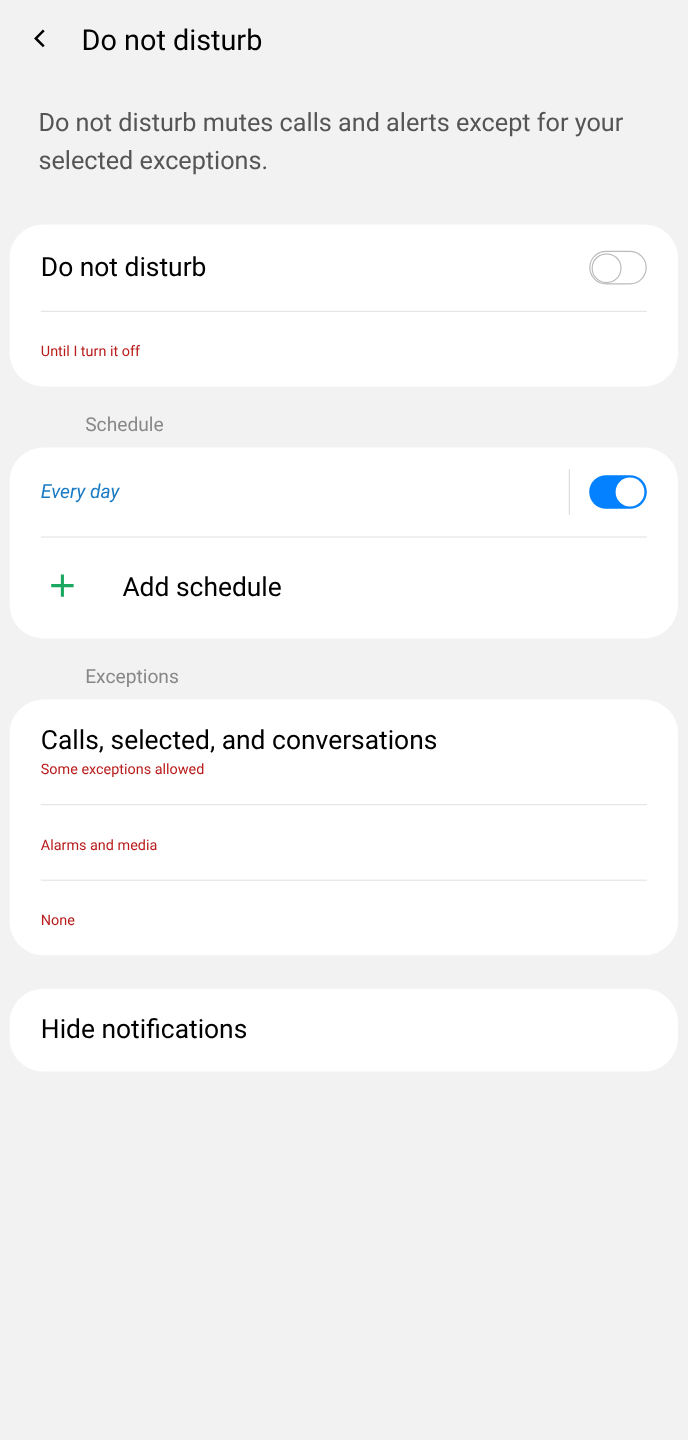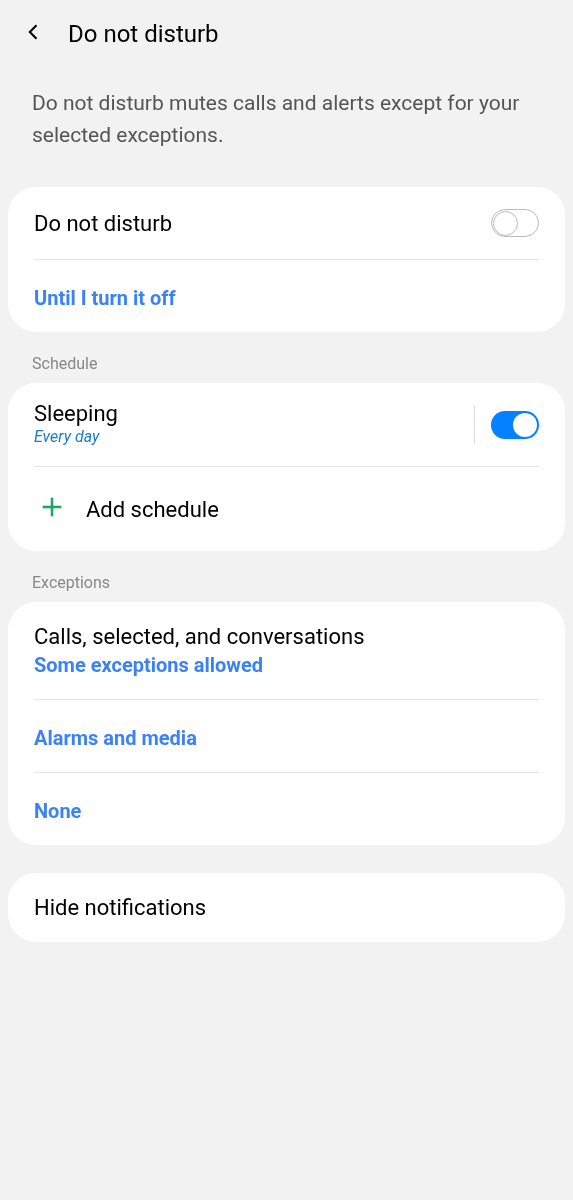--- a/index.html
+++ b/index.html
@@ -49,24 +49,23 @@
     }
     .row-content {
       flex: 1;
     }
     .row-title {
       font-size: 22px;
       color: #000;
       font-weight: 400;
     }
     .row-subtitle {
-      font-size: 20px;
-      color: #3b82f6;
+      font-size: 12px;
+      color: #b91c1c;
       margin-top: 4px;
-      font-weight: bold;
     }
     .divider {
       height: 1px;
       background: #e5e5e5;
       margin: 0 26px;
     }
     .toggle {
       width: 48px;
       height: 28px;
       border-radius: 14px;
@@ -98,20 +97,21 @@
       top: 2px;
       width: 24px;
       height: 24px;
       border-radius: 50%;
       background: #fff;
     }
     .section-header {
       padding: 22px 32px 10px;
       font-size: 16px;
       color: #888;
+      margin-left: 39px;
     }
     .schedule-row {
       padding: 18px 26px;
       display: flex;
       align-items: center;
     }
     .schedule-content {
       flex: 1;
     }
     .schedule-subtitle {
@@ -123,21 +123,21 @@
     .vline {
       width: 1px;
       height: 38px;
       background: #ddd;
       margin: 0 16px;
     }
     .add-schedule-row {
       padding: 26px;
       display: flex;
       align-items: center;
-      gap: 20px;
+      gap: 36px;
       cursor: pointer;
     }
     .plus-icon {
       width: 28px;
       height: 28px;
       margin-left: 4px;
     }
     .add-schedule-label {
       font-size: 22px;
       color: #000;
@@ -170,21 +170,20 @@
       <div class="row-subtitle">Until I turn it off</div>
     </div>
   </div>
 </div>
 
 <div class="section-header">Schedule</div>
 
 <div class="card">
   <div class="schedule-row">
     <div class="schedule-content">
-      <div class="row-title">Sleeping</div>
       <div class="schedule-subtitle">Every day</div>
     </div>
     <div class="vline"></div>
     <div class="toggle on"></div>
   </div>
   <div class="divider"></div>
   <div class="add-schedule-row">
     <span>
       <svg class="plus-icon" viewBox="0 0 24 24" fill="none" stroke="#1aa860" stroke-width="2.2">
         <line x1="12" y1="4" x2="12" y2="20"></line>

